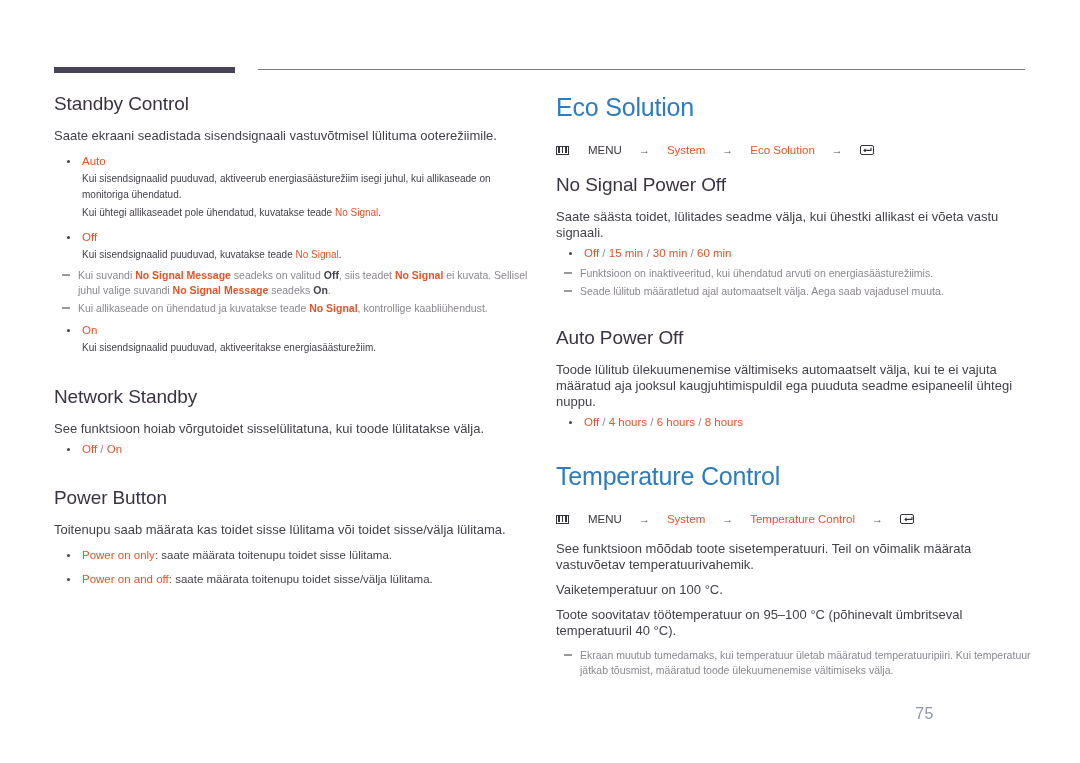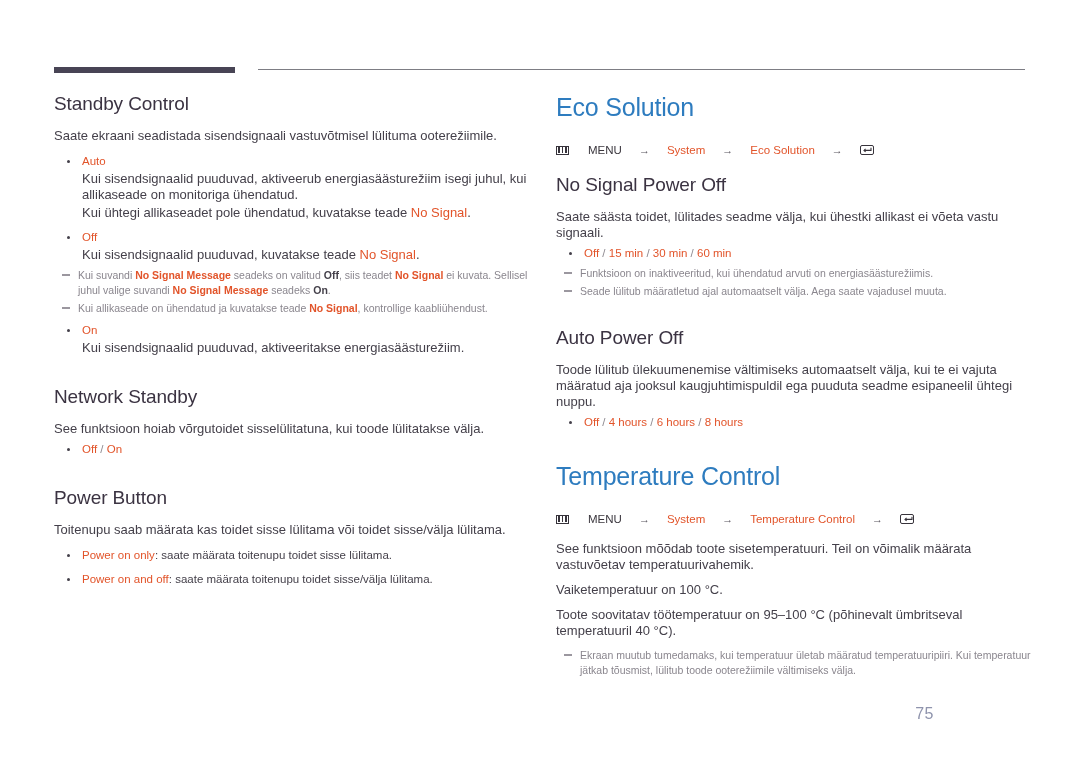--- a/index.html
+++ b/index.html
@@ -90,21 +90,21 @@
     position: absolute;
     left: 13px;
     top: 7px;
     width: 3px;
     height: 3px;
     background: #44404a;
     border-radius: 50%;
   }
   .sub {
     padding-left: 28px;
-    font-size: 13px;
+    font-size: 10px;
     line-height: 16px;
     color: #44404a;
     margin: 0 0 2px 0;
   }
   .sub.gap { margin-bottom: 8px; }
 
   
   .note {
     position: relative;
     padding-left: 24px;
@@ -273,21 +273,21 @@
     <h2 class="sec-dark" style="margin-top:16px">No Signal Power Off</h2>
 
     <p class="body tight">Saate säästa toidet, lülitades seadme välja, kui ühestki allikast ei võeta vastu signaali.</p>
 
     <div class="bullet">
       <span class="hl">Off</span><span class="sep"> / </span><span class="hl">15 min</span><span class="sep"> / </span><span class="hl">30 min</span><span class="sep"> / </span><span class="hl">60 min</span>
     </div>
 
     <div class="note-block">
       <div class="note">Funktsioon on inaktiveeritud, kui ühendatud arvuti on energiasäästurežiimis.</div>
-      <div class="note">Seade lülitub määratletud ajal automaatselt välja. Aega saate vajadusel muuta.</div>
+      <div class="note">Seade lülitub määratletud ajal automaatselt välja. Aega saab vajadusel muuta.</div>
     </div>
 
     <div class="sec-spacer-md"></div>
 
     <h2 class="sec-dark">Auto Power Off</h2>
 
     <p class="body tight">Toode lülitub ülekuumenemise vältimiseks automaatselt välja, kui te ei vajuta määratud aja jooksul kaugjuhtimispuldil ega puuduta seadme esipaneelil ühtegi nuppu.</p>
 
     <div class="bullet">
       <span class="hl">Off</span><span class="sep"> / </span><span class="hl">4 hours</span><span class="sep"> / </span><span class="hl">6 hours</span><span class="sep"> / </span><span class="hl">8 hours</span>
@@ -316,17 +316,17 @@
         </svg>
       </span>
     </div>
 
     <p class="body">See funktsioon mõõdab toote sisetemperatuuri. Teil on võimalik määrata vastuvõetav temperatuurivahemik.</p>
 
     <p class="body">Vaiketemperatuur on 100 °C.</p>
 
     <p class="body">Toote soovitatav töötemperatuur on 95–100 °C (põhinevalt ümbritseval temperatuuril 40 °C).</p>
 
-    <div class="note" style="margin-top:4px">Ekraan muutub tumedamaks, kui temperatuur ületab määratud temperatuuripiiri. Kui temperatuur jätkab tõusmist, lülitub toode ooterežiimile vältimiseks välja.</div>
+    <div class="note" style="margin-top:4px">Ekraan muutub tumedamaks, kui temperatuur ületab määratud temperatuuripiiri. Kui temperatuur jätkab tõusmist, määratud toode ülekuumenemise vältimiseks välja.</div>
   </div>
 
   <div class="pagenum">75</div>
 </div>
 
 </body></html>

